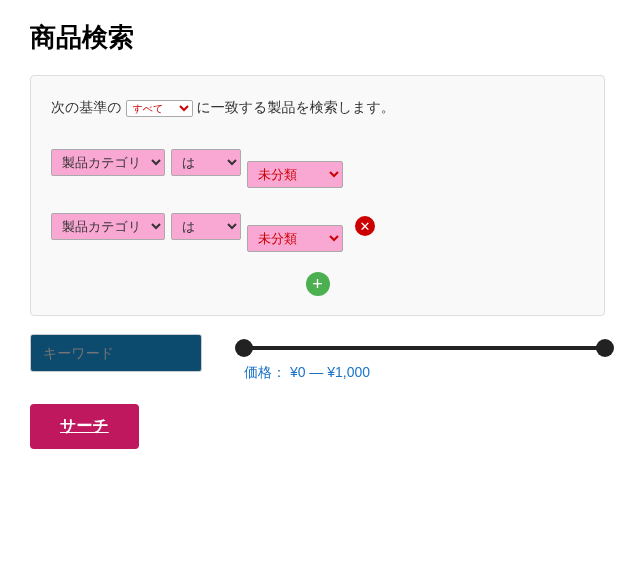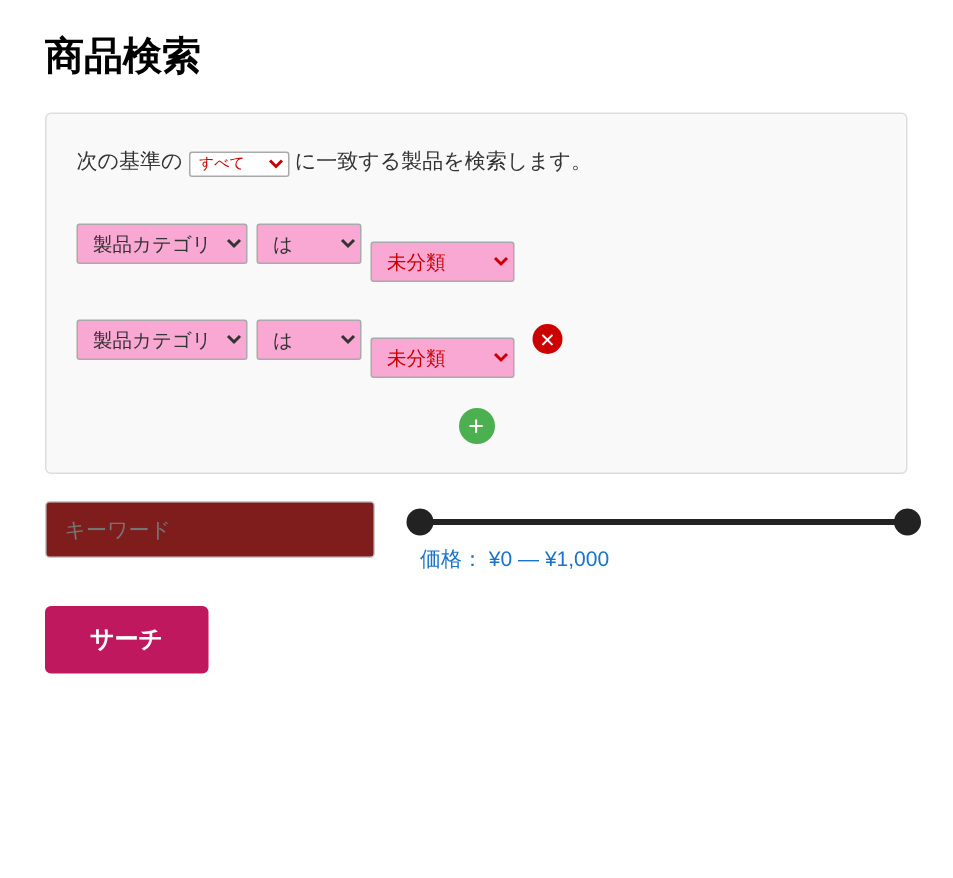--- a/index.html
+++ b/index.html
@@ -114,35 +114,36 @@
     }
 
     .bottom-section {
       display: flex;
       align-items: flex-start;
       gap: 30px;
       margin-bottom: 22px;
     }
 
     .keyword-input {
-      width: 220px;
+      width: 172px;
       padding: 10px 12px;
       font-size: 14px;
       border: 1px solid #ccc;
       border-radius: 3px;
       color: #999;
-      background: #7f1d1d;
+      background: #0c4a6e;
     }
 
     .price-range-section {
       flex: 1;
       display: flex;
       flex-direction: column;
       justify-content: center;
       padding-top: 4px;
+      margin-left: 12px;
     }
 
     .price-slider-wrapper {
       position: relative;
       height: 20px;
       margin-bottom: 6px;
     }
 
     .slider-track {
       position: absolute;
@@ -177,20 +178,21 @@
     .search-button {
       background: #c0185e;
       color: #fff;
       border: none;
       border-radius: 4px;
       padding: 12px 30px;
       font-size: 16px;
       font-weight: bold;
       cursor: pointer;
       display: inline-block;
+      text-decoration: underline;
     }
   </style>
 </head>
 <body>
 
 
 
 <h1 class="page-title">商品検索</h1>
 
 <div class="search-container">

